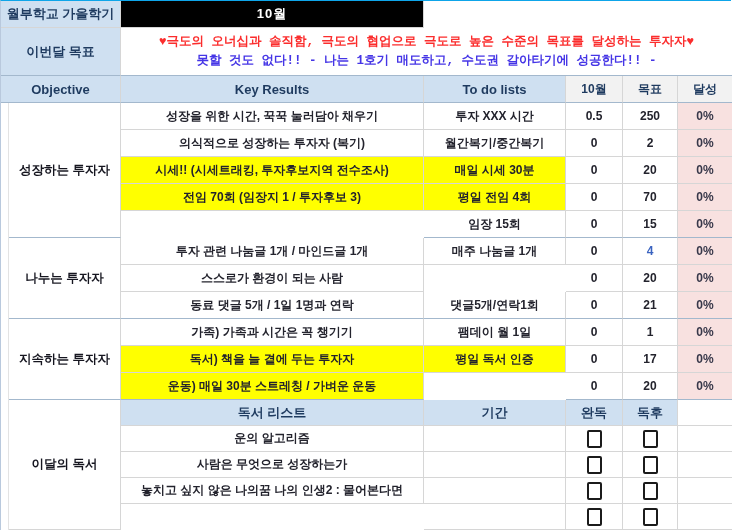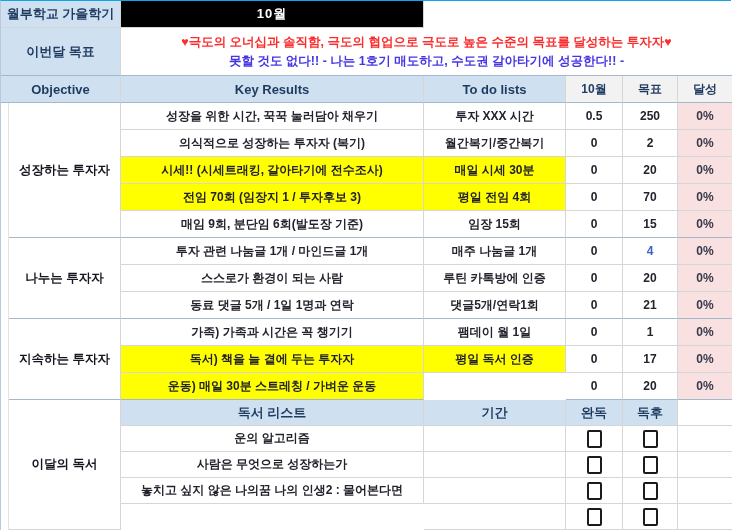--- a/index.html
+++ b/index.html
@@ -18,21 +18,21 @@
        white-space:nowrap; overflow:hidden; }
   .blue  { background:#cfe0f1; color:#1e3a5f; }
   .grayh { background:#f2f2f2; color:#1e3a5f; }
   .yellow{ background:#ffff00; }
   .pink  { background:#f8e1e0; color:#38384a; }
   .blackbox { background:#000; color:#fff; font-size:13px; letter-spacing:1px; }
   .sep   { border-bottom:1px solid #a3b8cd; }
   .title { font-size:13px; }
   .label { font-size:12.5px; color:#15151f; }
   .note  { justify-content:flex-start; padding-left:5px; color:#4535e6; font-size:13px; }
-  .goal  { flex-direction:column; line-height:1.45; font-size:12.5px; }
+  .goal  { flex-direction:column; line-height:1.45; font-size:12.5px;font-family:Liberation Mono, monospace; }
   .goal .l1 { color:#fb2d2d; }
   .goal .l2 { color:#4535e6; }
   .num-blue { color:#3a63c0; }
   .gutter { border-right:1px solid #e3e3e3; border-bottom:none; }
   .noborder { border:none; }
   .cb { width:11px; height:14px; border:2px solid #1b1b1b; border-radius:2px;
         background:#fff; display:inline-block; }
   .kr { padding:0 3px; }
 </style>
 </head>
@@ -68,46 +68,44 @@
   <div class="c" style="grid-area:4/5">0.5</div>
   <div class="c" style="grid-area:4/6">250</div>
   <div class="c pink" style="grid-area:4/7">0%</div>
 
   <div class="c" style="grid-area:5/4">월간복기/중간복기</div>
   <div class="c kr" style="grid-area:5/3">의식적으로 성장하는 투자자 (복기)</div>
   <div class="c" style="grid-area:5/5">0</div>
   <div class="c" style="grid-area:5/6">2</div>
   <div class="c pink" style="grid-area:5/7">0%</div>
 
-  <div class="c kr yellow" style="grid-area:6/3">시세!! (시세트래킹, 갈아타기에 전수조사)</div>
+  <div class="c kr yellow" style="grid-area:6/3">시세!! (시세트래킹, 투자후보지역 전수조사)</div>
   <div class="c yellow" style="grid-area:6/4">매일 시세 30분</div>
   <div class="c" style="grid-area:6/5">0</div>
   <div class="c" style="grid-area:6/6">20</div>
   <div class="c pink" style="grid-area:6/7">0%</div>
 
   <div class="c kr yellow" style="grid-area:7/3">전임 70회 (임장지 1 / 투자후보 3)</div>
   <div class="c yellow" style="grid-area:7/4">평일 전임 4회</div>
   <div class="c" style="grid-area:7/5">0</div>
   <div class="c" style="grid-area:7/6">70</div>
   <div class="c pink" style="grid-area:7/7">0%</div>
 
-  <div class="c kr sep" style="grid-area:8/3">매임 9회, 분단임 6회(발도장 기준)</div>
   <div class="c sep" style="grid-area:8/4">임장 15회</div>
   <div class="c sep" style="grid-area:8/5">0</div>
   <div class="c sep" style="grid-area:8/6">15</div>
   <div class="c pink sep" style="grid-area:8/7">0%</div>
 
   <div class="c kr" style="grid-area:9/3">투자 관련 나눔글 1개 / 마인드글 1개</div>
   <div class="c" style="grid-area:9/4">매주 나눔글 1개</div>
   <div class="c" style="grid-area:9/5">0</div>
   <div class="c num-blue" style="grid-area:9/6">4</div>
   <div class="c pink" style="grid-area:9/7">0%</div>
 
   <div class="c kr" style="grid-area:10/3">스스로가 환경이 되는 사람</div>
-  <div class="c" style="grid-area:10/4">루틴 카톡방에 인증</div>
   <div class="c" style="grid-area:10/5">0</div>
   <div class="c" style="grid-area:10/6">20</div>
   <div class="c pink" style="grid-area:10/7">0%</div>
 
   <div class="c kr sep" style="grid-area:11/3">동료 댓글 5개 / 1일 1명과 연락</div>
   <div class="c sep" style="grid-area:11/4">댓글5개/연락1회</div>
   <div class="c sep" style="grid-area:11/5">0</div>
   <div class="c sep" style="grid-area:11/6">21</div>
   <div class="c pink sep" style="grid-area:11/7">0%</div>
 

